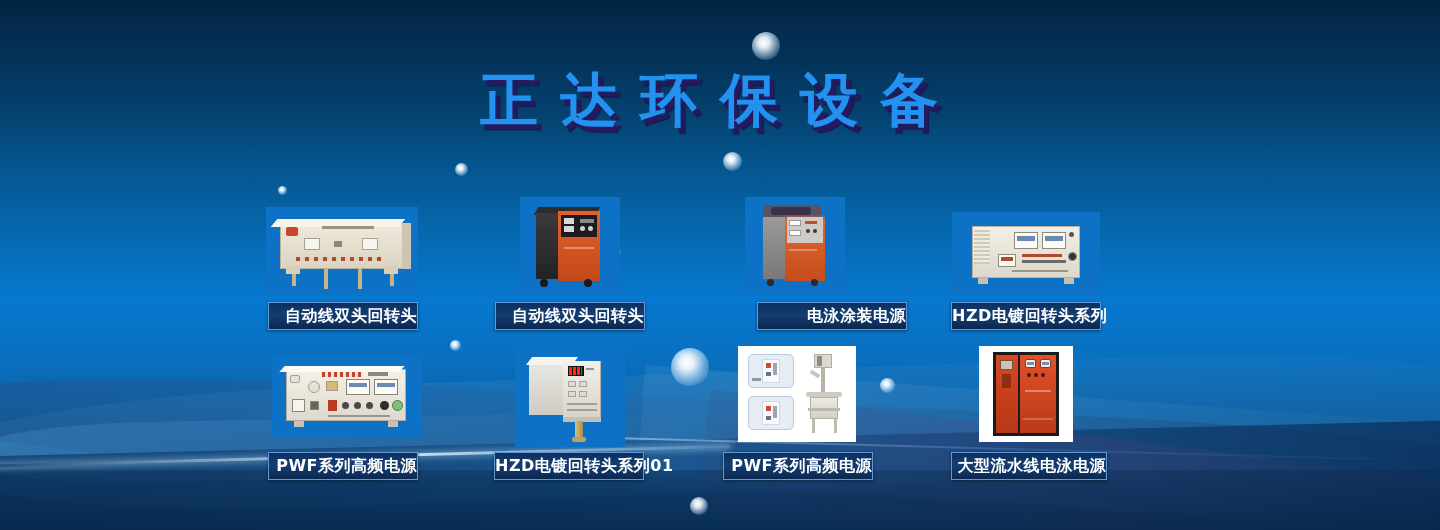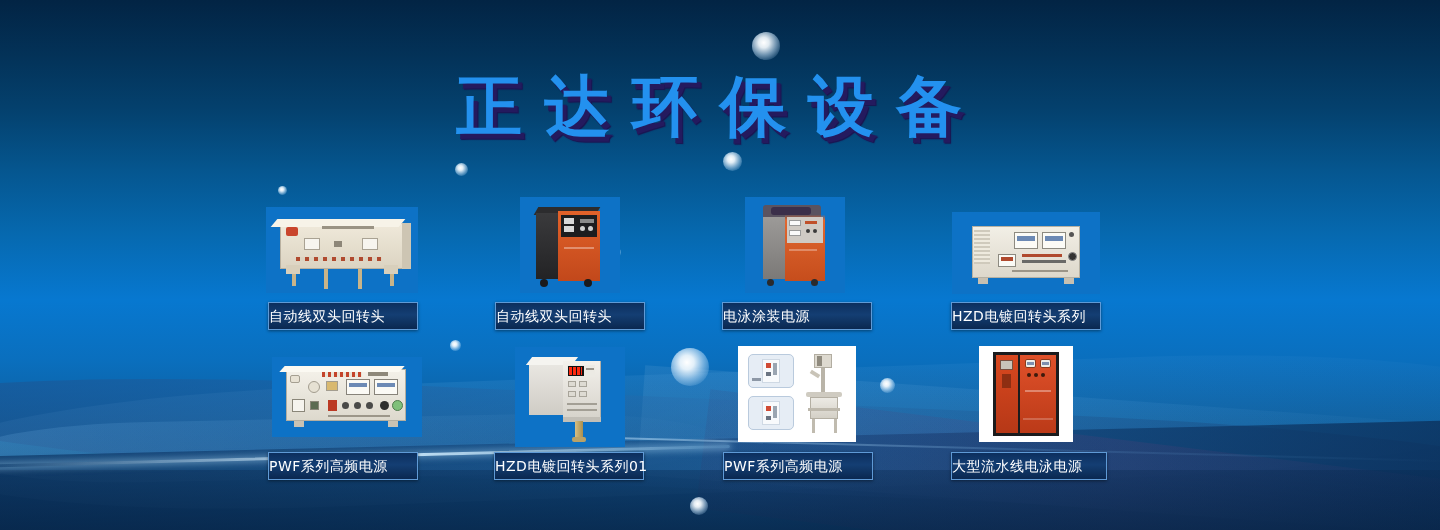--- a/index.html
+++ b/index.html
@@ -78,21 +78,21 @@
     background:radial-gradient(circle at 42% 38%,
       rgba(255,255,255,1) 0%, rgba(245,251,255,.92) 22%,
       rgba(200,228,250,.55) 52%, rgba(150,200,240,.14) 78%, rgba(120,180,230,0) 100%);
     pointer-events:none;
   }
 
   
   #title {
     position:absolute; left:0; top:62px; width:1440px;
     text-align:center;
-    font-size:66px; font-weight:bold; letter-spacing:22px;
+    font-size:58px; font-weight:bold; letter-spacing:22px;
     color:#2391ef;
     text-shadow:4px 5px 0 #241a5e, 5px 6px 1px #1b1450;
     white-space:nowrap;
     font-family:"DejaVu Sans","Liberation Sans",sans-serif;
   }
 
   
   .card { position:absolute; }
   .shot {
     position:absolute; overflow:hidden;
@@ -101,22 +101,22 @@
   .shot-white { background:#ffffff; }
 
   
   .mpart { position:absolute; }
 
   .label {
     position:absolute;
     background:linear-gradient(to bottom,#0c2f5e 0%, #143e73 45%, #0a2850 100%);
     border:1px solid #5f9ad6;
     color:#ffffff;
-    font-size:14px; font-weight:normal;
-    text-align:left; white-space:nowrap;
+    font-size:16px; font-weight:bold;
+    text-align:right; white-space:nowrap;
     line-height:26px; height:28px;
     box-shadow:0 1px 3px rgba(0,0,0,.45);
     letter-spacing:.5px;
   }
 
   
   #nav { position:absolute; left:0; top:490px; width:1440px; text-align:center; }
   #nav span {
     color:#b5e400; font-size:16px; font-weight:bold;
     margin:0 30px; letter-spacing:1px;
@@ -201,21 +201,21 @@
       <div class="mpart" style="left:42px;top:20px;width:36px;height:26px;background:#cfcac4;"></div>
       <div class="mpart" style="left:44px;top:23px;width:12px;height:6px;background:#fafafa;border:1px solid #9a9a9a;"></div>
       <div class="mpart" style="left:44px;top:33px;width:12px;height:6px;background:#fafafa;border:1px solid #9a9a9a;"></div>
       <div class="mpart" style="left:60px;top:24px;width:12px;height:3px;background:#c0502a;"></div>
       <div class="mpart" style="left:61px;top:32px;width:4px;height:4px;border-radius:50%;background:#3a3a3a;"></div>
       <div class="mpart" style="left:68px;top:32px;width:4px;height:4px;border-radius:50%;background:#3a3a3a;"></div>
       <div class="mpart" style="left:44px;top:52px;width:28px;height:2px;background:rgba(255,255,255,.3);"></div>
       <div class="mpart" style="left:22px;top:82px;width:7px;height:7px;border-radius:50%;background:#2a2a2c;"></div>
       <div class="mpart" style="left:66px;top:82px;width:7px;height:7px;border-radius:50%;background:#2a2a2c;"></div>
     </div>
-    <div class="label" style="left:722px;top:302px;width:150px;">电泳涂装电源</div>
+    <div class="label" style="left:757px;top:302px;width:150px;">电泳涂装电源</div>
   </div>
 
   <div class="card">
     <div class="shot" style="left:952px;top:212px;width:148px;height:82px;">
       <div class="mpart" style="left:20px;top:14px;width:108px;height:52px;background:linear-gradient(to bottom,#f2efe6,#ddd8cb);border:1px solid #b6b1a3;"></div>
       <div class="mpart" style="left:22px;top:18px;width:16px;height:34px;background:repeating-linear-gradient(to bottom,#cfcabc 0 2px,#eeeade 2px 4px);"></div>
       <div class="mpart" style="left:62px;top:20px;width:24px;height:17px;background:#fcfbf6;border:1px solid #8d8a80;"></div>
       <div class="mpart" style="left:90px;top:20px;width:24px;height:17px;background:#fcfbf6;border:1px solid #8d8a80;"></div>
       <div class="mpart" style="left:65px;top:24px;width:18px;height:5px;background:#6c89b4;"></div>
       <div class="mpart" style="left:93px;top:24px;width:18px;height:5px;background:#6c89b4;"></div>

